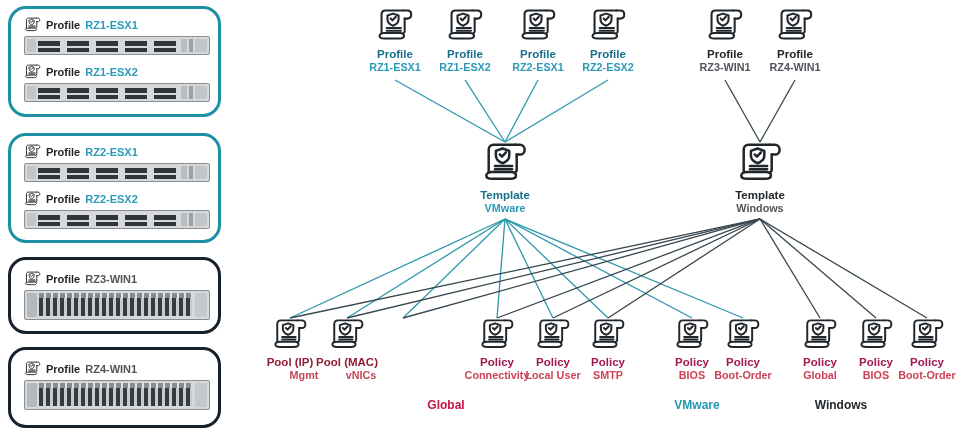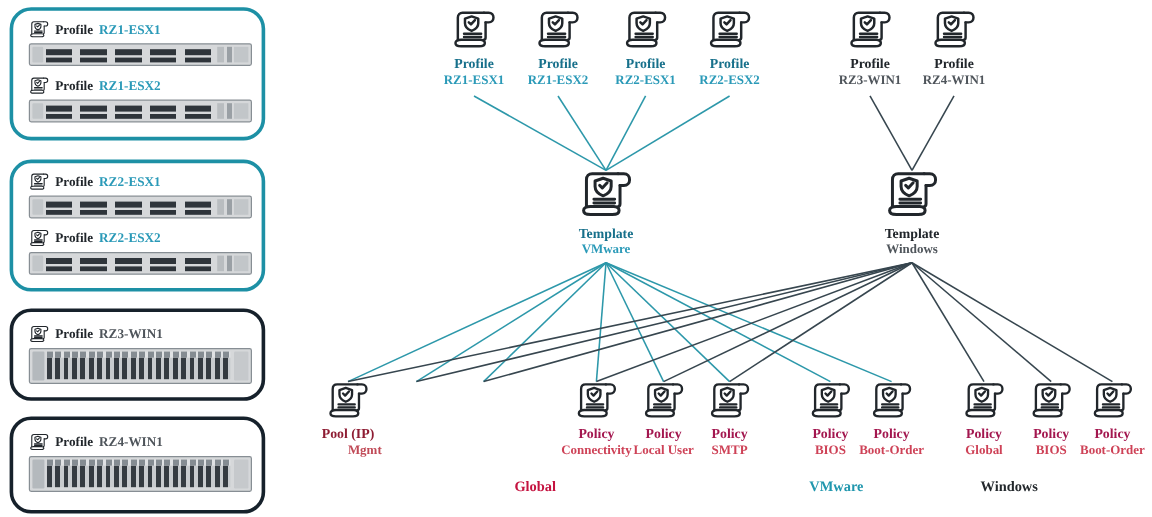--- a/index.html
+++ b/index.html
@@ -1,19 +1,19 @@
 <!DOCTYPE html>
 <html><head>
 <meta charset="utf-8">
 <style>
   html,body { margin:0; padding:0; background:#ffffff; }
   * { box-sizing:border-box; }
   #canvas {
     position:relative; width:960px; height:431px; background:#fff;
-    font-family:Liberation Serif, serif; overflow:hidden;
+    font-family:Liberation Sans, sans-serif; overflow:hidden;
   }
   #edges-svg { position:absolute; inset:0; width:960px; height:431px; z-index:1; }
 
   
   .node { position:absolute; z-index:2; display:flex; flex-direction:column;
           align-items:center; text-align:center; width:76px; padding-bottom:6px; background:transparent; }
   .node.tpl { width:96px; padding-bottom:4px; }
   .scroll { color:#21262b; display:block; }
   .s36 { width:36px; height:34px; }
   .s40 { width:38px; height:36px; }
@@ -267,20 +267,27 @@
     <div class="t2">Windows</div>
   </div>
 
   <div class="node pool" style="left:252px;top:318px">
     <svg class="scroll s36">
         <use href="#icon-scroll"></use>
       </svg>
     <div class="t1">Pool (IP)</div>
     <div class="t2">Mgmt</div>
   </div>
+  <div class="node pool" style="left:309px;top:318px">
+    <svg class="scroll s36">
+        <use href="#icon-scroll"></use>
+      </svg>
+    <div class="t1">Pool (MAC)</div>
+    <div class="t2">vNICs</div>
+  </div>
   <div class="node policy" style="left:459px;top:318px">
     <svg class="scroll s36">
         <use href="#icon-scroll"></use>
       </svg>
     <div class="t1">Policy</div>
     <div class="t2">Connectivity</div>
   </div>
   <div class="node policy" style="left:515px;top:318px">
     <svg class="scroll s36">
         <use href="#icon-scroll"></use>

